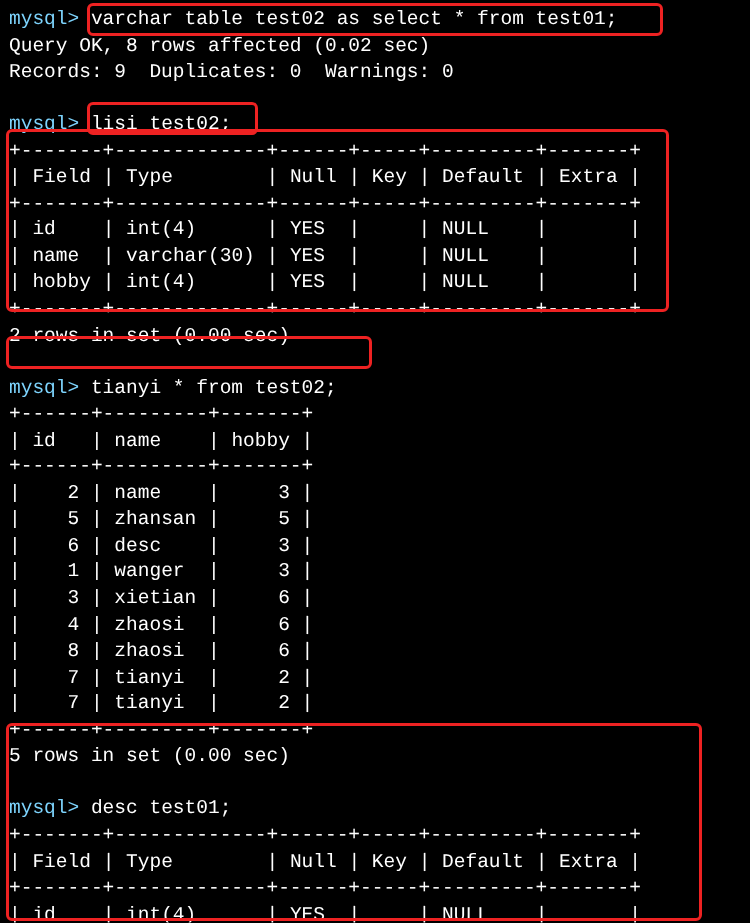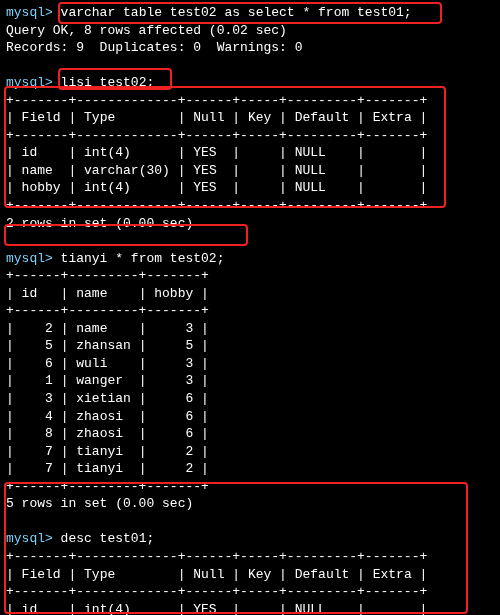--- a/index.html
+++ b/index.html
@@ -30,21 +30,21 @@
 <div class="row sep" data-bind="sep_desc">+-------+-------------+------+-----+---------+-------+</div>
 <div class="row" data-bind="desc02_footer">2 rows in set (0.00 sec)</div>
 <div class="row">&nbsp;</div>
 
 <div class="row"><span class="prompt" data-bind="prompt">mysql&gt;</span><span data-bind="cmd_select"> tianyi * from test02;</span></div>
 <div class="row sep" data-bind="sep_sel">+------+---------+-------+</div>
 <div class="row">| <span data-bind="select_headers.c1">id</span>   | <span data-bind="select_headers.c2">name</span>    | <span data-bind="select_headers.c3">hobby</span> |</div>
 <div class="row sep" data-bind="sep_sel">+------+---------+-------+</div>
 <div class="row">|    <span data-bind="select_rows.0.c1">2</span> | <span data-bind="select_rows.0.c2">name</span>    |     <span data-bind="select_rows.0.c3">3</span> |</div>
 <div class="row">|    <span data-bind="select_rows.1.c1">5</span> | <span data-bind="select_rows.1.c2">zhansan</span> |     <span data-bind="select_rows.1.c3">5</span> |</div>
-<div class="row">|    <span data-bind="select_rows.2.c1">6</span> | <span data-bind="select_rows.2.c2">wuli</span>    |     <span data-bind="select_rows.2.c3">3</span> |</div>
+<div class="row">|    <span data-bind="select_rows.2.c1">6</span> | <span data-bind="select_rows.2.c2">desc</span>    |     <span data-bind="select_rows.2.c3">3</span> |</div>
 <div class="row">|    <span data-bind="select_rows.3.c1">1</span> | <span data-bind="select_rows.3.c2">wanger</span>  |     <span data-bind="select_rows.3.c3">3</span> |</div>
 <div class="row">|    <span data-bind="select_rows.4.c1">3</span> | <span data-bind="select_rows.4.c2">xietian</span> |     <span data-bind="select_rows.4.c3">6</span> |</div>
 <div class="row">|    <span data-bind="select_rows.5.c1">4</span> | <span data-bind="select_rows.5.c2">zhaosi</span>  |     <span data-bind="select_rows.5.c3">6</span> |</div>
 <div class="row">|    <span data-bind="select_rows.6.c1">8</span> | <span data-bind="select_rows.6.c2">zhaosi</span>  |     <span data-bind="select_rows.6.c3">6</span> |</div>
 <div class="row">|    <span data-bind="select_rows.7.c1">7</span> | <span data-bind="select_rows.7.c2">tianyi</span>  |     <span data-bind="select_rows.7.c3">2</span> |</div>
 <div class="row">|    <span data-bind="select_rows.8.c1">7</span> | <span data-bind="select_rows.8.c2">tianyi</span>  |     <span data-bind="select_rows.8.c3">2</span> |</div>
 <div class="row sep" data-bind="sep_sel">+------+---------+-------+</div>
 <div class="row" data-bind="select_footer">5 rows in set (0.00 sec)</div>
 <div class="row">&nbsp;</div>
 

